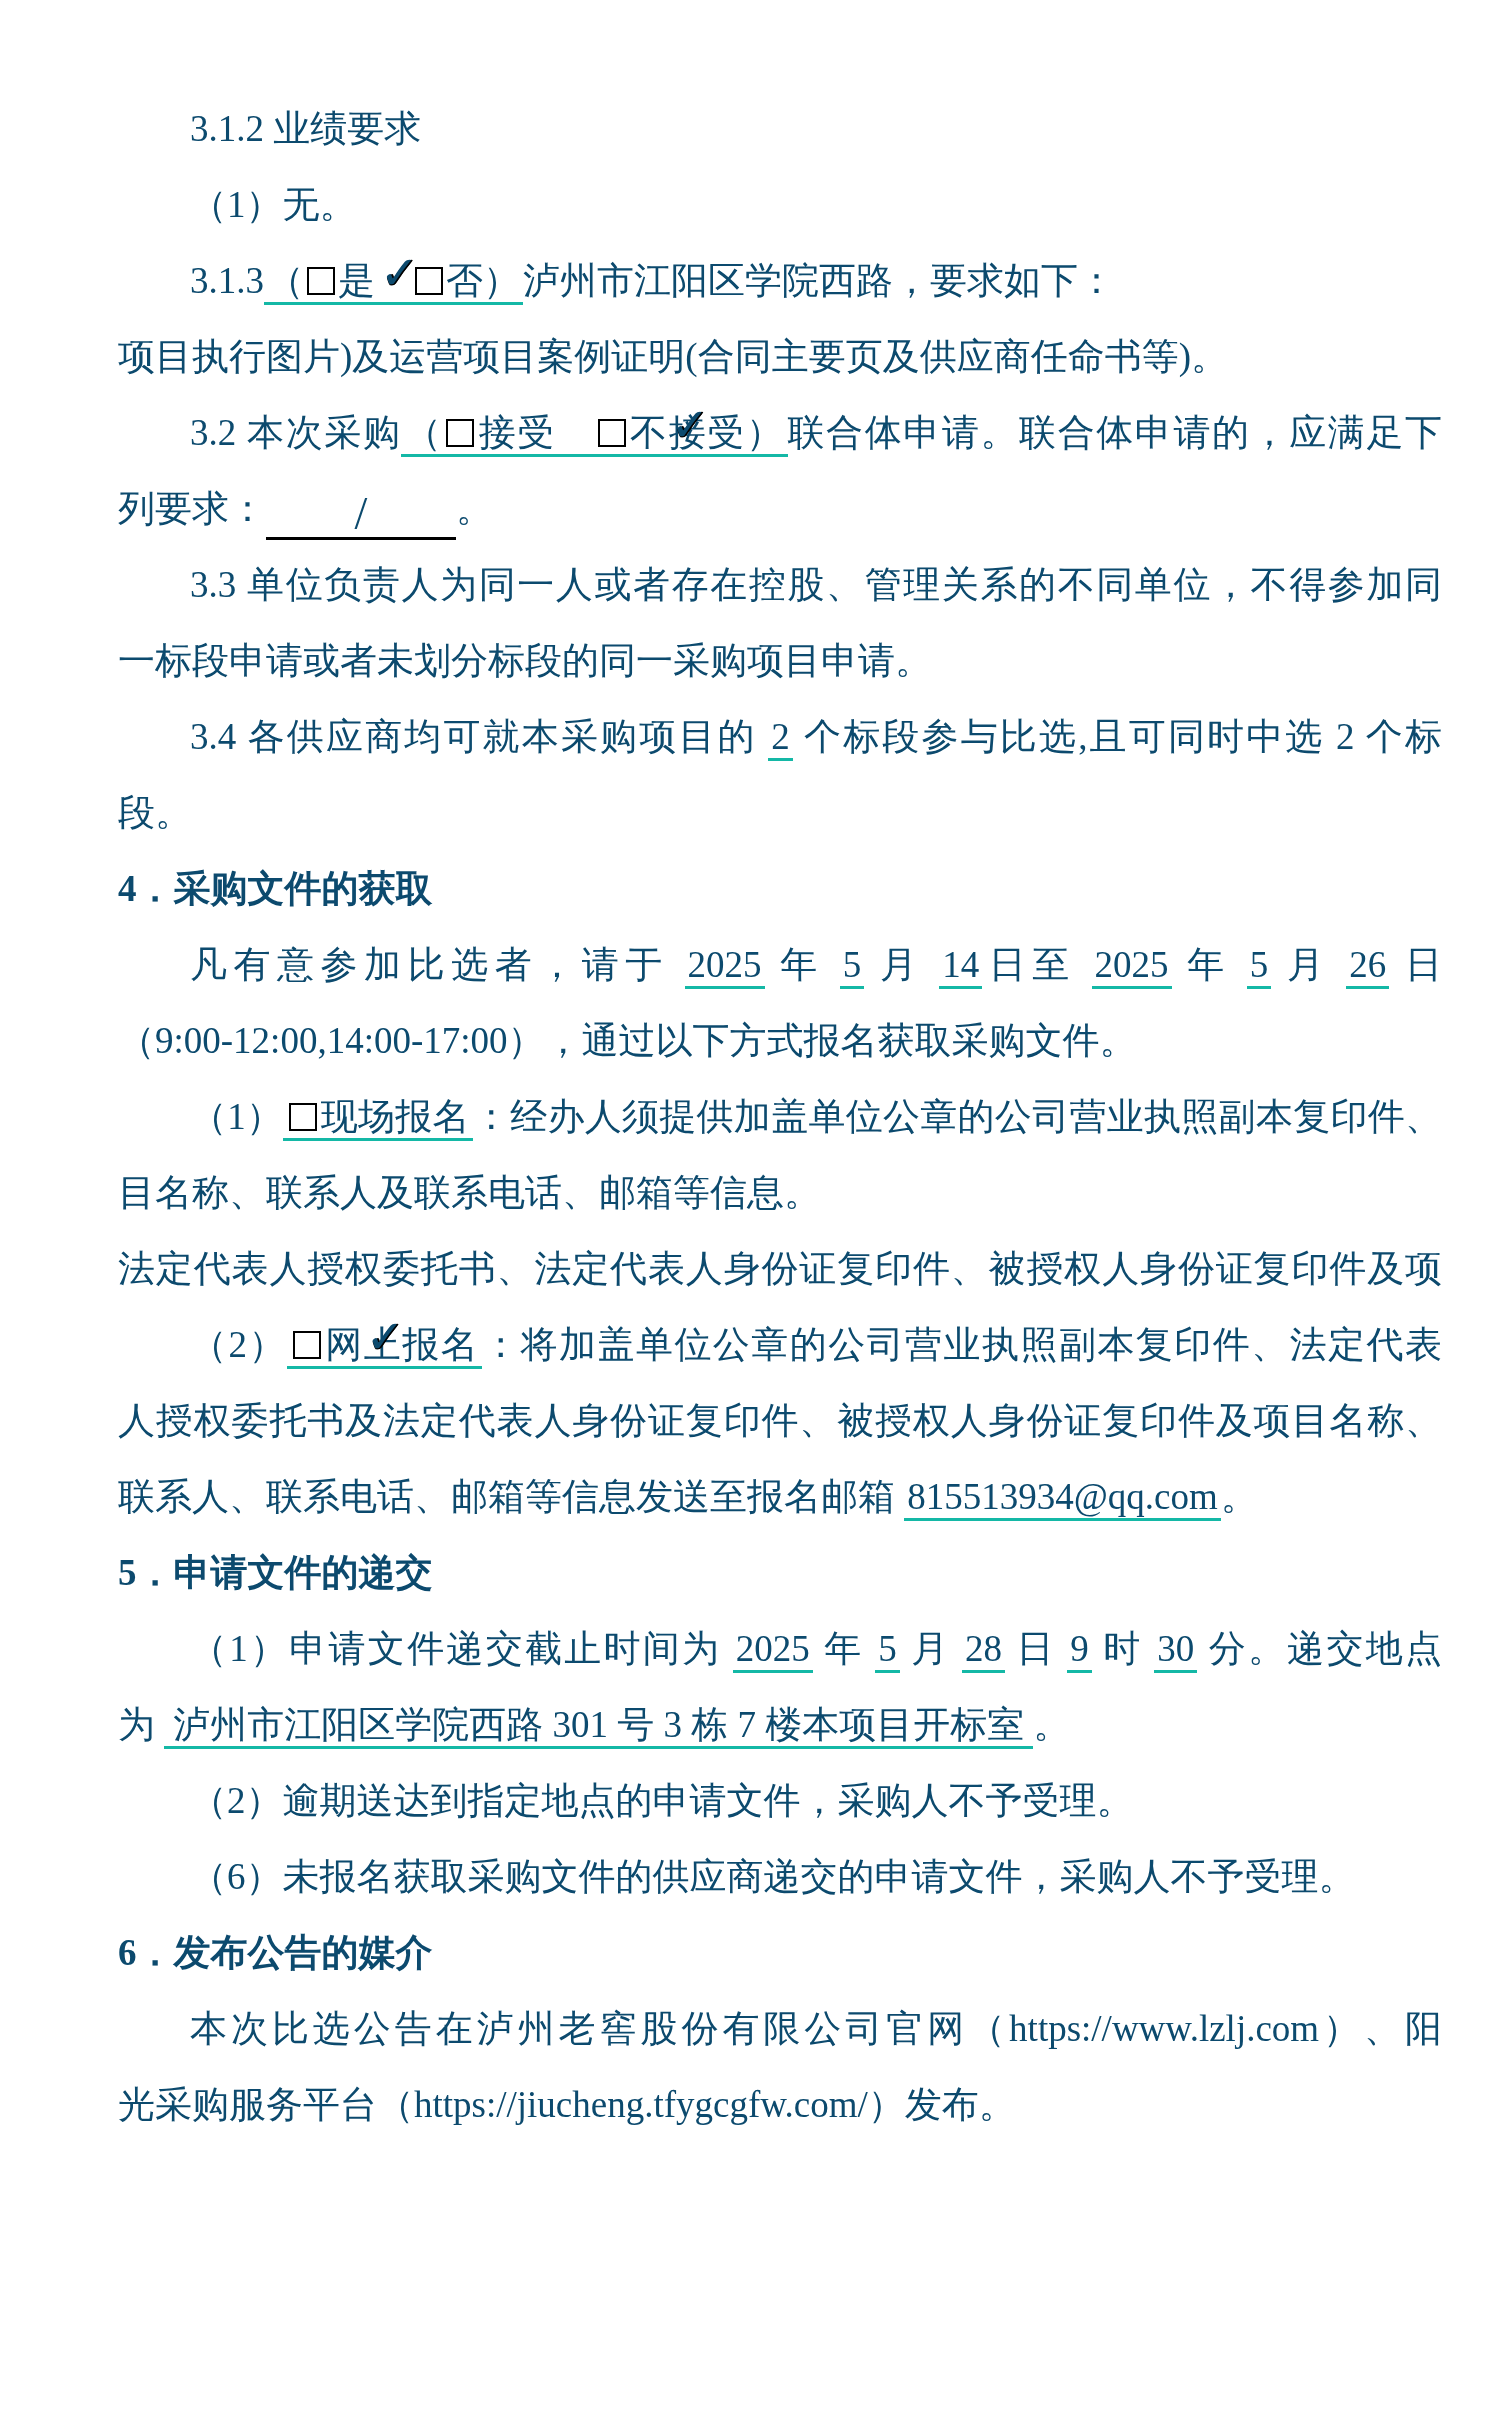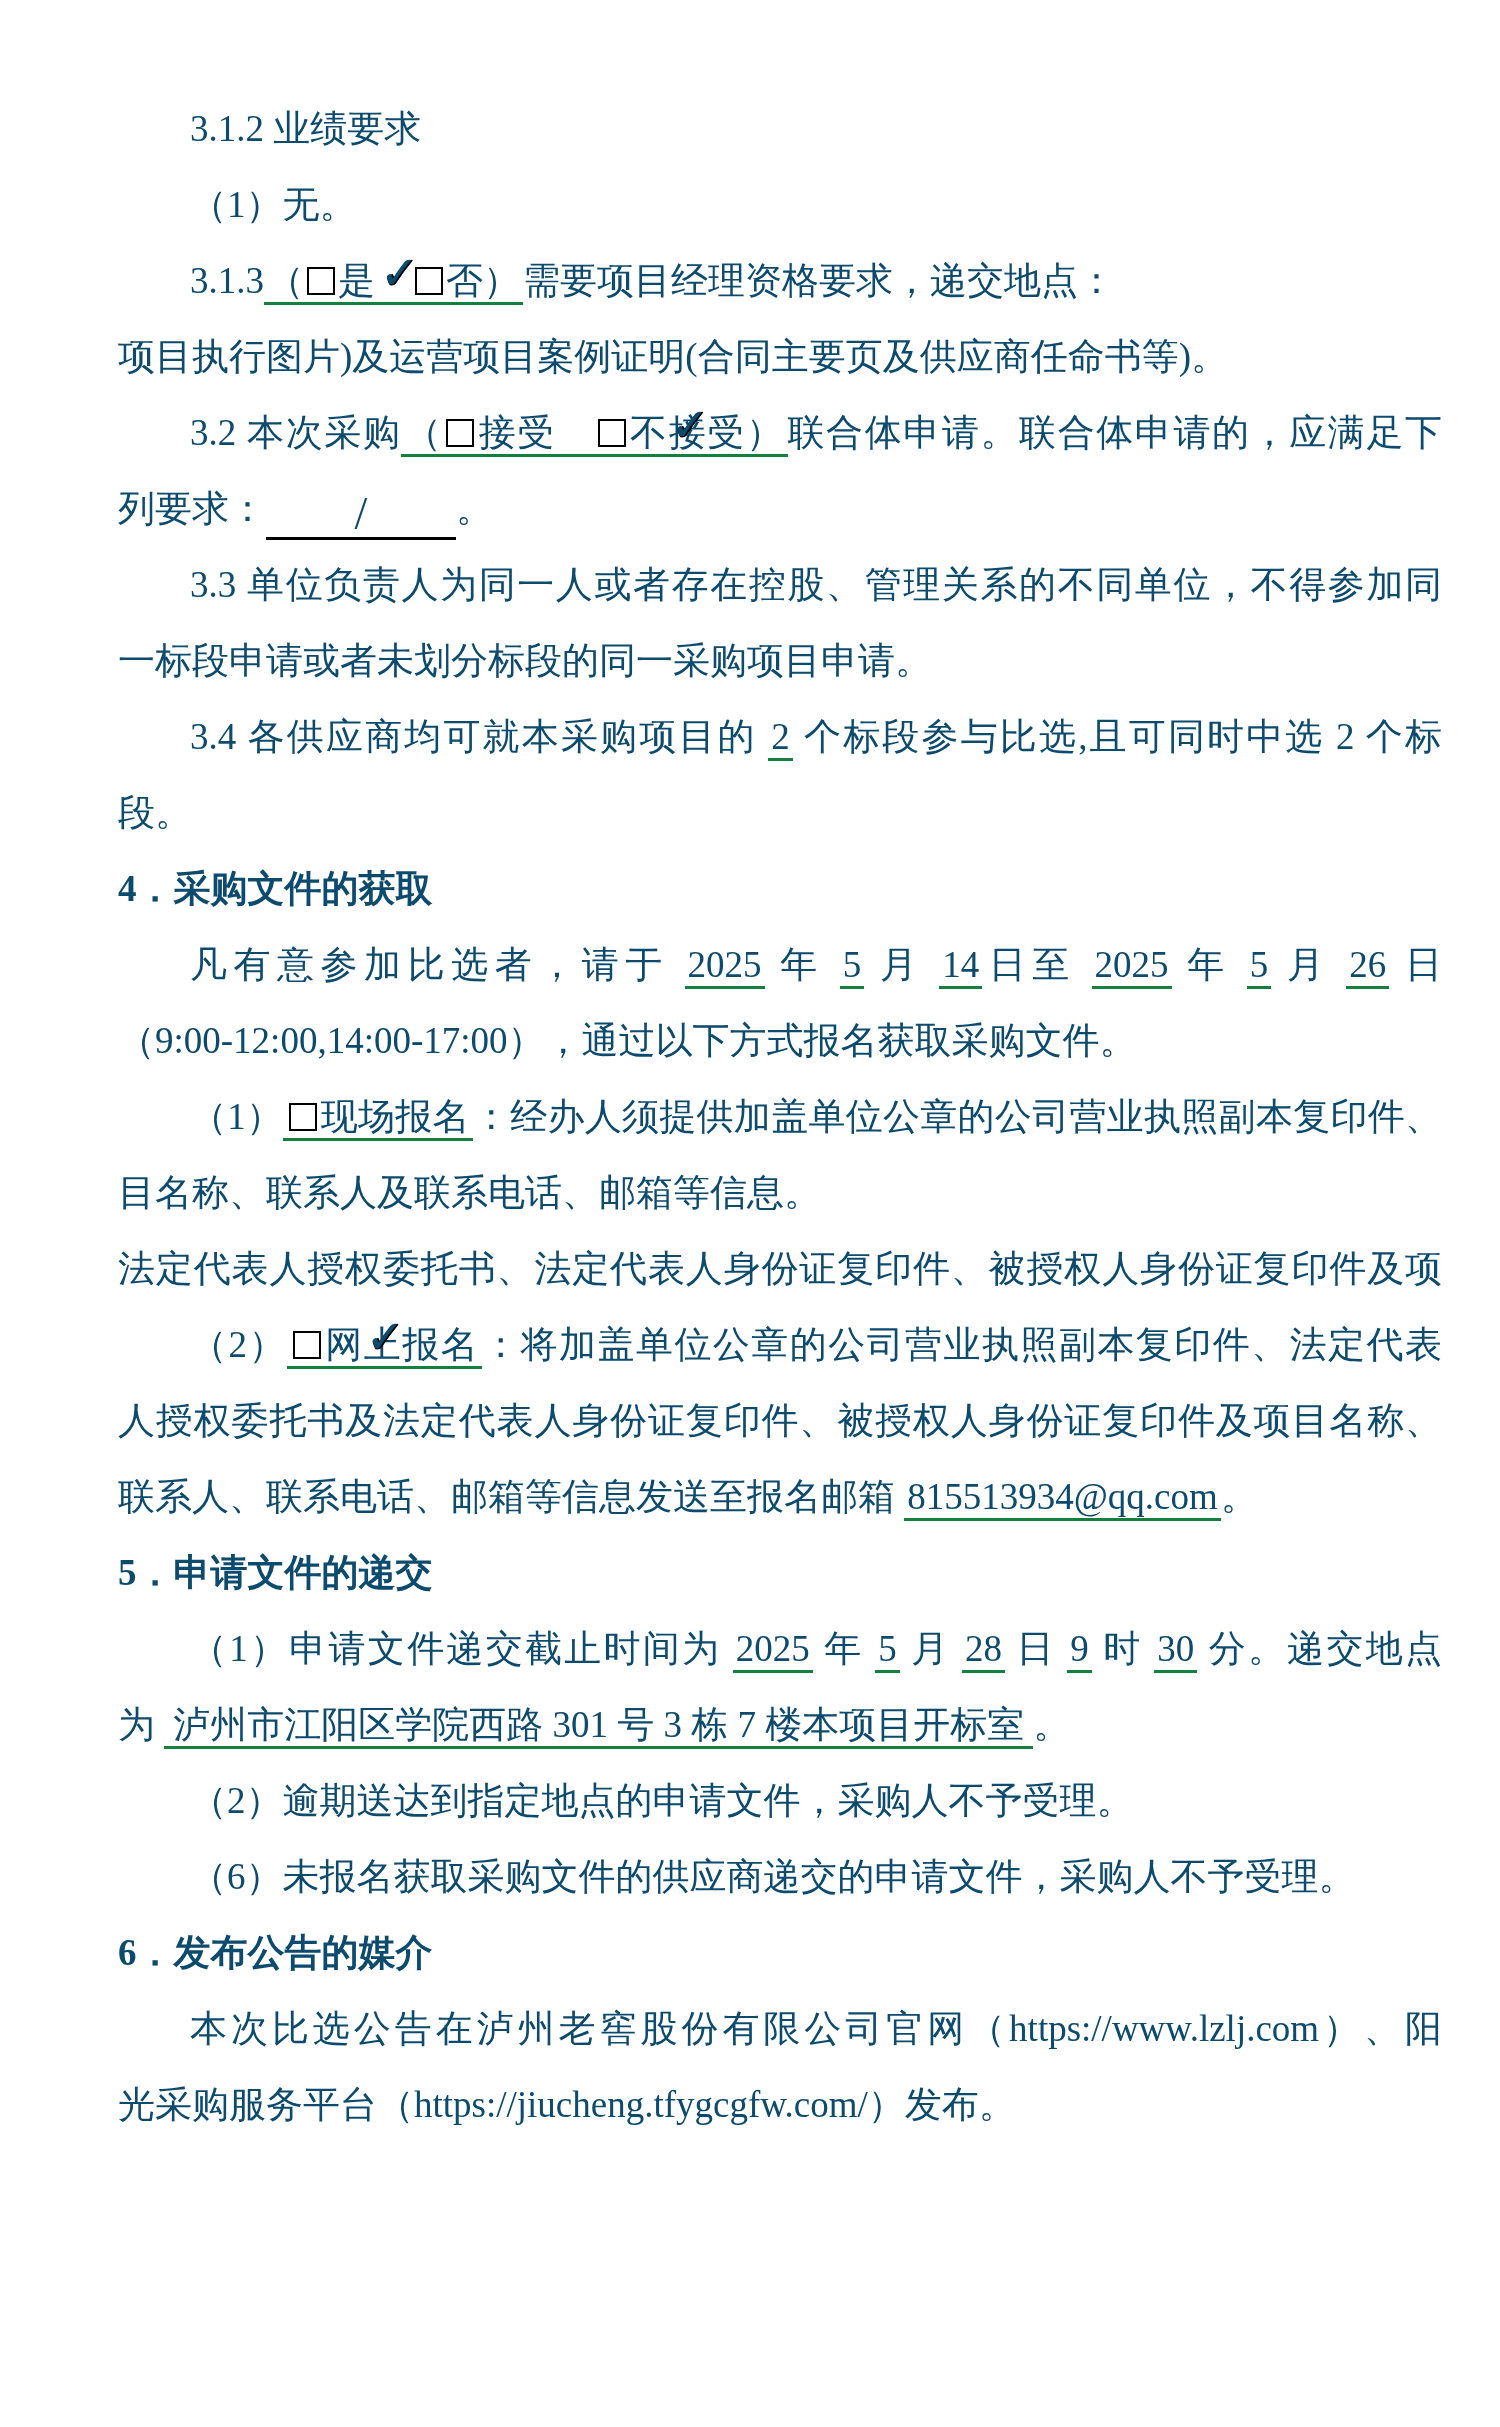--- a/index.html
+++ b/index.html
@@ -11,21 +11,21 @@
     background:#ffffff;
     color:#0c4a6e;
     font-family:"Liberation Serif","DejaVu Serif",serif;
     font-size:37px;
     overflow:hidden;
   }
   .line { line-height:76px; min-height:76px; white-space:normal; }
   .ind  { text-indent:72px; }
   .j    { text-align:justify; text-align-last:justify; }
   .h    { font-weight:bold; }
-  .u    { border-bottom:3px solid #15803d; padding:0 3px 1px 3px; }
+  .u    { border-bottom:3px solid #14b8a6; padding:0 3px 1px 3px; }
   .u.wide { padding:0 9px 1px 9px; }
   .cb {
     display:inline-block; width:28px; height:28px;
     border:2px solid #000; position:relative;
     vertical-align:-2px; margin:0 3px; box-sizing:border-box;
   }
   .cb.checked::after {
     content:"\2713";
     position:absolute; left:-1px; top:-19px;
     font-family:"DejaVu Sans",sans-serif;
@@ -46,21 +46,21 @@
 
   <div class="line ind">
     <span>3.1.2 业绩要求</span>
   </div>
 
   <div class="line ind">
     <span>（1）无。</span>
   </div>
 
   <div class="line ind">
-    <span>3.1.3</span><span class="u"><span>（</span><span class="cb checked"></span><span>是</span><span>　</span><span class="cb"></span><span>否</span><span>）</span></span><span>需要项目经理资格要求，递交地点：</span>
+    <span>3.1.3</span><span class="u"><span>（</span><span class="cb checked"></span><span>是</span><span>　</span><span class="cb"></span><span>否</span><span>）</span></span><span>泸州市江阳区学院西路，要求如下：</span>
   </div>
 
 
   <div class="line">
     <span>项目执行图片)及运营项目案例证明(合同主要页及供应商任命书等)。</span>
   </div>
 
   <div class="line ind j">
     <span>3.2 本次采购</span><span class="u"><span>（</span><span class="cb"></span><span>接受</span><span>　</span><span class="cb checked"></span><span>不接受</span><span>）</span></span><span>联合体申请。联合体申请的，应满足下</span>
   </div>

